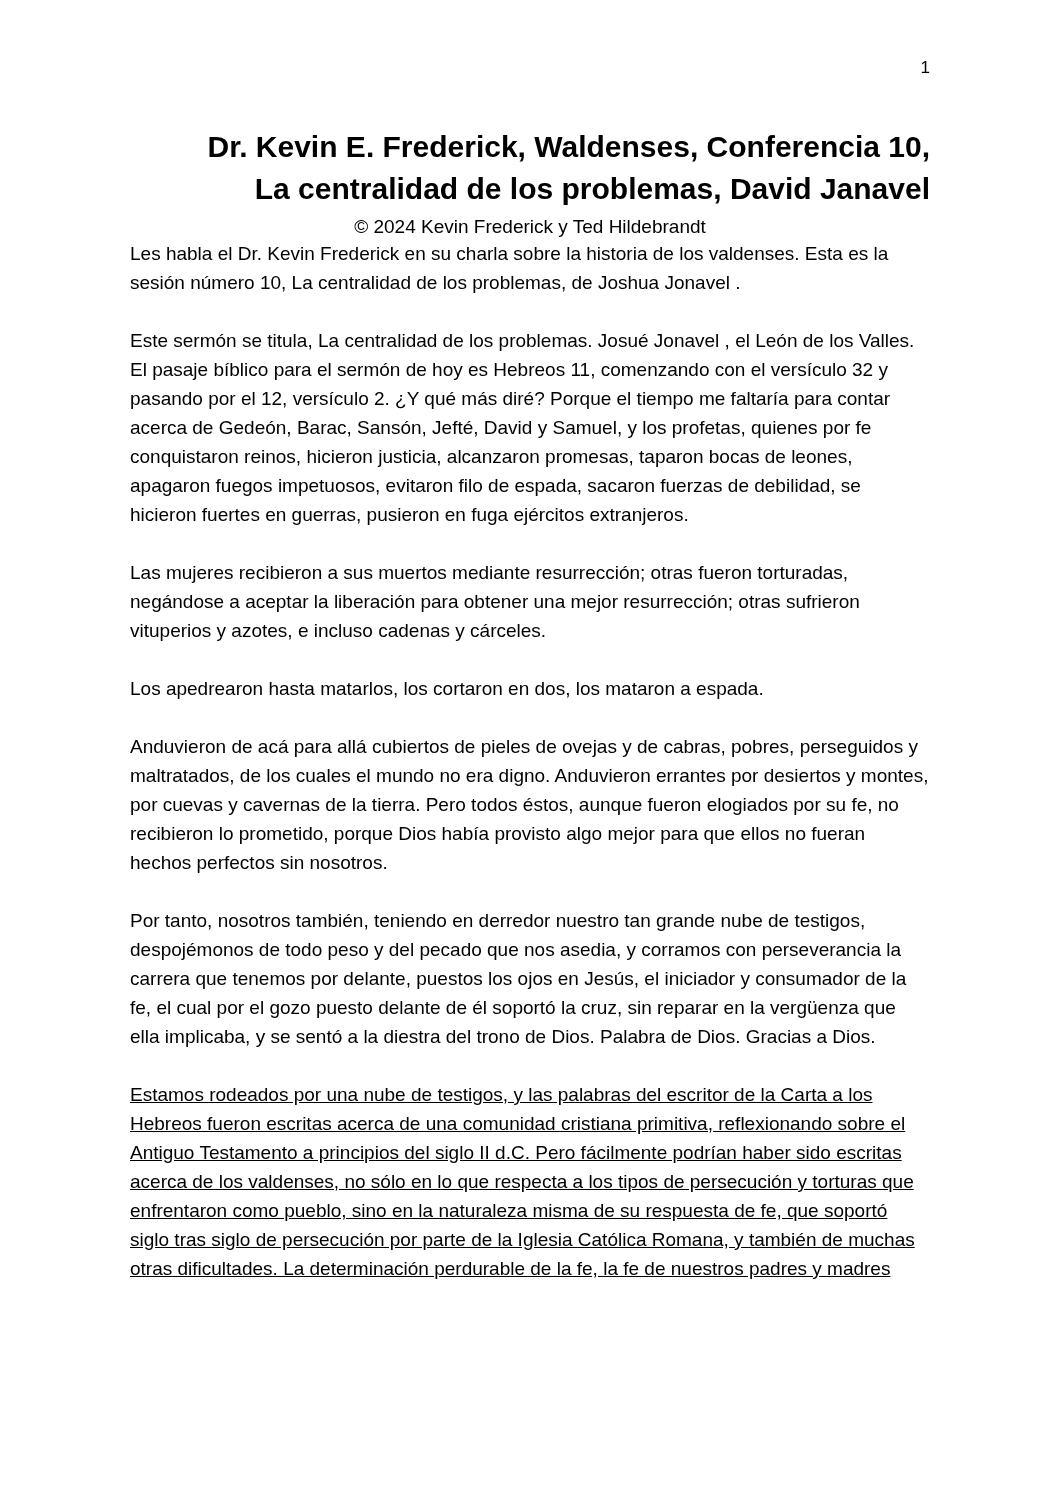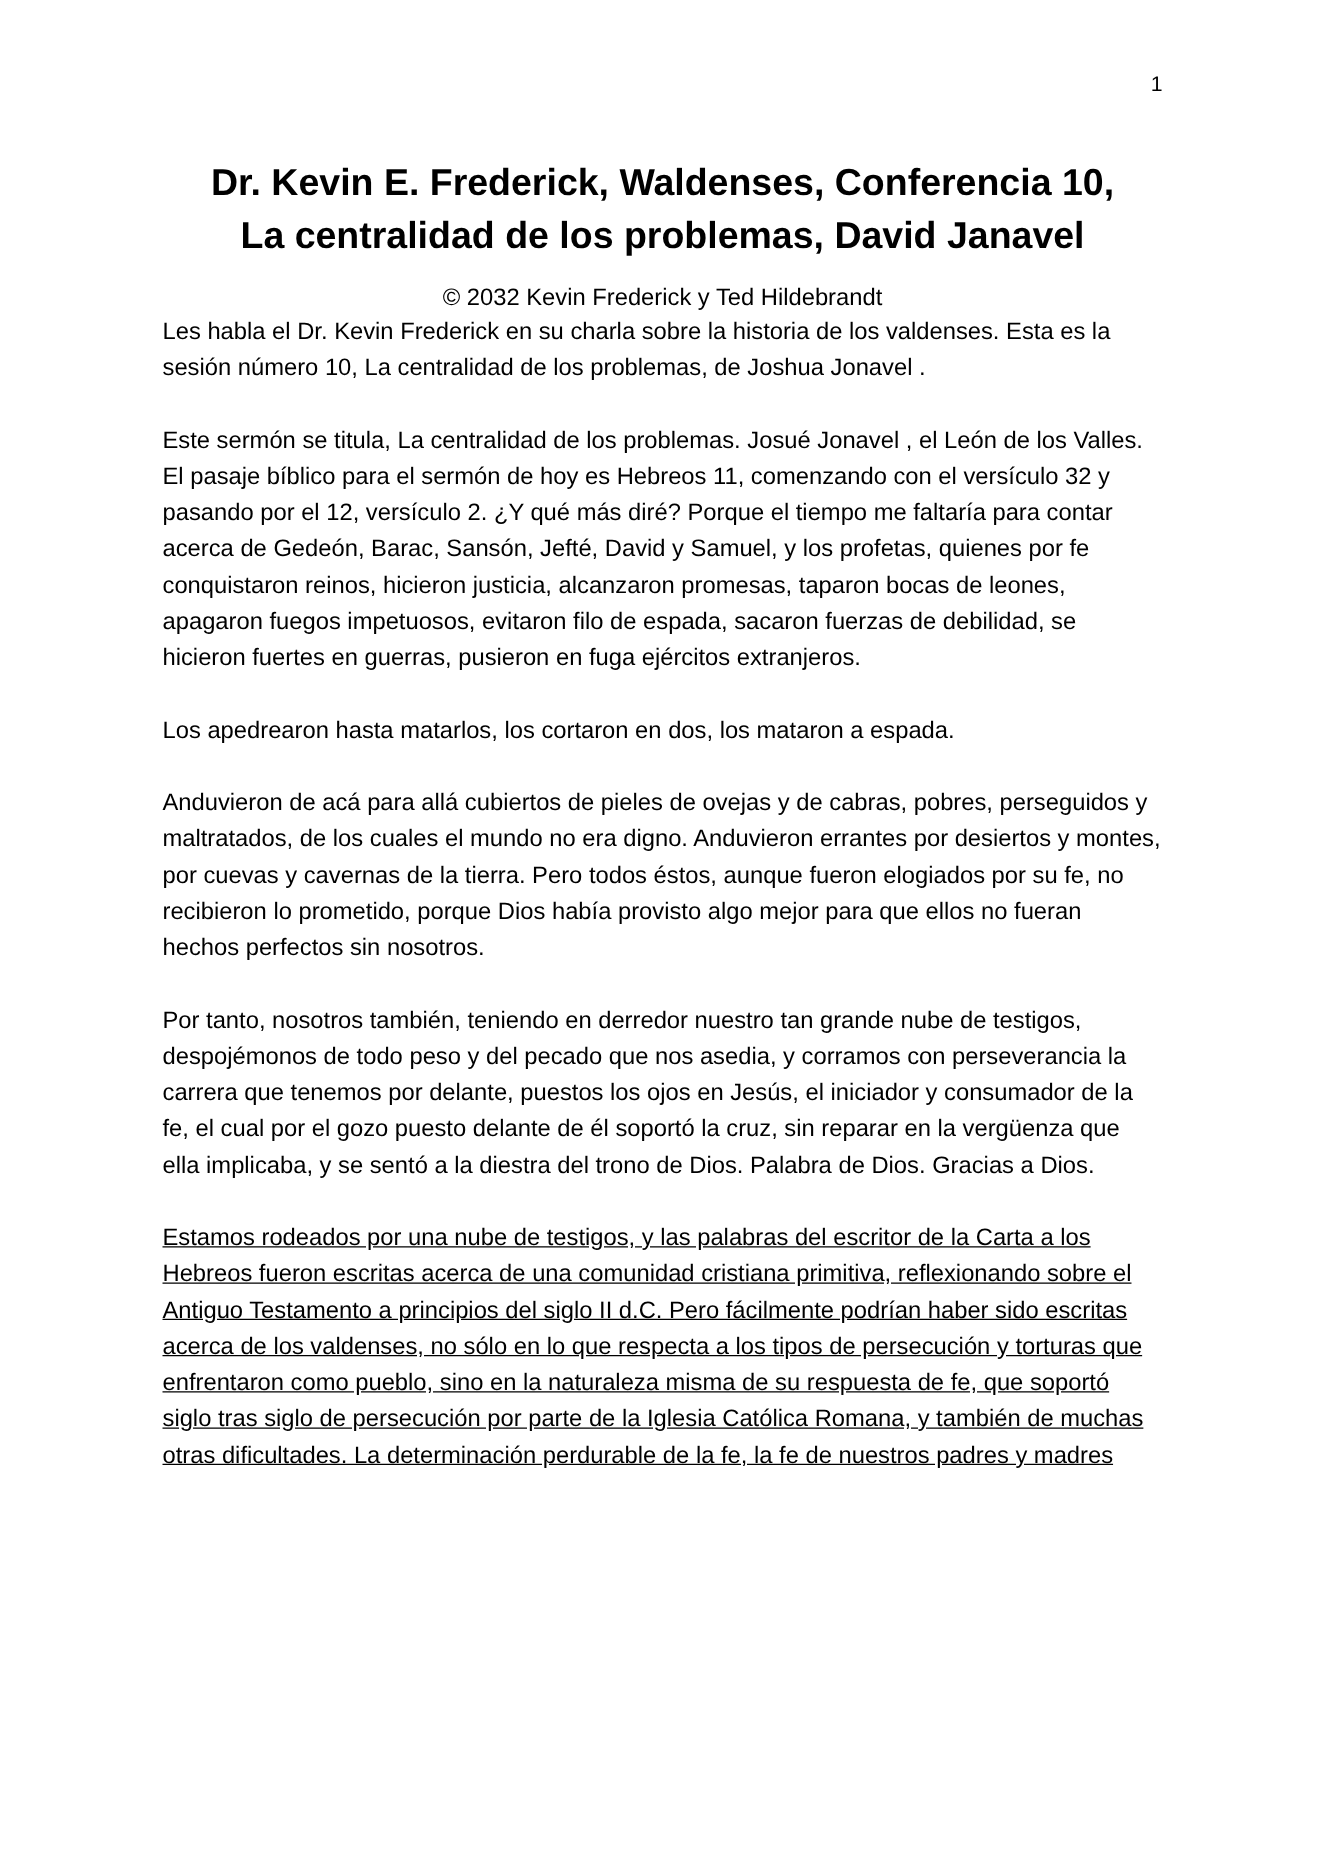--- a/index.html
+++ b/index.html
@@ -23,25 +23,25 @@
       background: #ffffff;
     }
     .page-number {
       text-align: right;
       font-size: 17px;
       line-height: 20px;
       margin: 0 0 48px 0;
       color: #000000;
     }
     .doc-title {
-      text-align: center;
+      text-align: right;
       font-size: 30px;
       font-weight: bold;
       line-height: 42px;
-      margin: 16px;
+      margin: 0;
       letter-spacing: 0;
     }
     .copyright {
       text-align: center;
       font-size: 19px;
       line-height: 25px;
       margin: 4px 0 0 0;
     }
     .body-text {
     }
@@ -61,24 +61,25 @@
 
 <div class="page">
 
   <div class="page-number">1</div>
 
   <h1 class="doc-title">
     <span>Dr. Kevin E. Frederick, Waldenses, Conferencia 10,</span><br>
     <span>La centralidad de los problemas, David Janavel</span>
   </h1>
 
-  <div class="copyright">© 2032 Kevin Frederick y Ted Hildebrandt</div>
+  <div class="copyright">© 2024 Kevin Frederick y Ted Hildebrandt</div>
 
   <div class="body-text">
     <p>Les habla el Dr. Kevin Frederick en su charla sobre la historia de los valdenses. Esta es la sesión número 10, La centralidad de los problemas, de Joshua Jonavel .</p>
     <p>Este sermón se titula, La centralidad de los problemas. Josué Jonavel , el León de los Valles. El pasaje bíblico para el sermón de hoy es Hebreos 11, comenzando con el versículo 32 y pasando por el 12, versículo 2. ¿Y qué más diré? Porque el tiempo me faltaría para contar acerca de Gedeón, Barac, Sansón, Jefté, David y Samuel, y los profetas, quienes por fe conquistaron reinos, hicieron justicia, alcanzaron promesas, taparon bocas de leones, apagaron fuegos impetuosos, evitaron filo de espada, sacaron fuerzas de debilidad, se hicieron fuertes en guerras, pusieron en fuga ejércitos extranjeros.</p>
+    <p>Las mujeres recibieron a sus muertos mediante resurrección; otras fueron torturadas, negándose a aceptar la liberación para obtener una mejor resurrección; otras sufrieron vituperios y azotes, e incluso cadenas y cárceles.</p>
     <p>Los apedrearon hasta matarlos, los cortaron en dos, los mataron a espada.</p>
     <p>Anduvieron de acá para allá cubiertos de pieles de ovejas y de cabras, pobres, perseguidos y maltratados, de los cuales el mundo no era digno. Anduvieron errantes por desiertos y montes, por cuevas y cavernas de la tierra. Pero todos éstos, aunque fueron elogiados por su fe, no recibieron lo prometido, porque Dios había provisto algo mejor para que ellos no fueran hechos perfectos sin nosotros.</p>
     <p>Por tanto, nosotros también, teniendo en derredor nuestro tan grande nube de testigos, despojémonos de todo peso y del pecado que nos asedia, y corramos con perseverancia la carrera que tenemos por delante, puestos los ojos en Jesús, el iniciador y consumador de la fe, el cual por el gozo puesto delante de él soportó la cruz, sin reparar en la vergüenza que ella implicaba, y se sentó a la diestra del trono de Dios. Palabra de Dios. Gracias a Dios.</p>
     <p>Estamos rodeados por una nube de testigos, y las palabras del escritor de la Carta a los Hebreos fueron escritas acerca de una comunidad cristiana primitiva, reflexionando sobre el Antiguo Testamento a principios del siglo II d.C. Pero fácilmente podrían haber sido escritas acerca de los valdenses, no sólo en lo que respecta a los tipos de persecución y torturas que enfrentaron como pueblo, sino en la naturaleza misma de su respuesta de fe, que soportó siglo tras siglo de persecución por parte de la Iglesia Católica Romana, y también de muchas otras dificultades. La determinación perdurable de la fe, la fe de nuestros padres y madres</p>
   </div>
 
 </div>
 
 </body></html>

